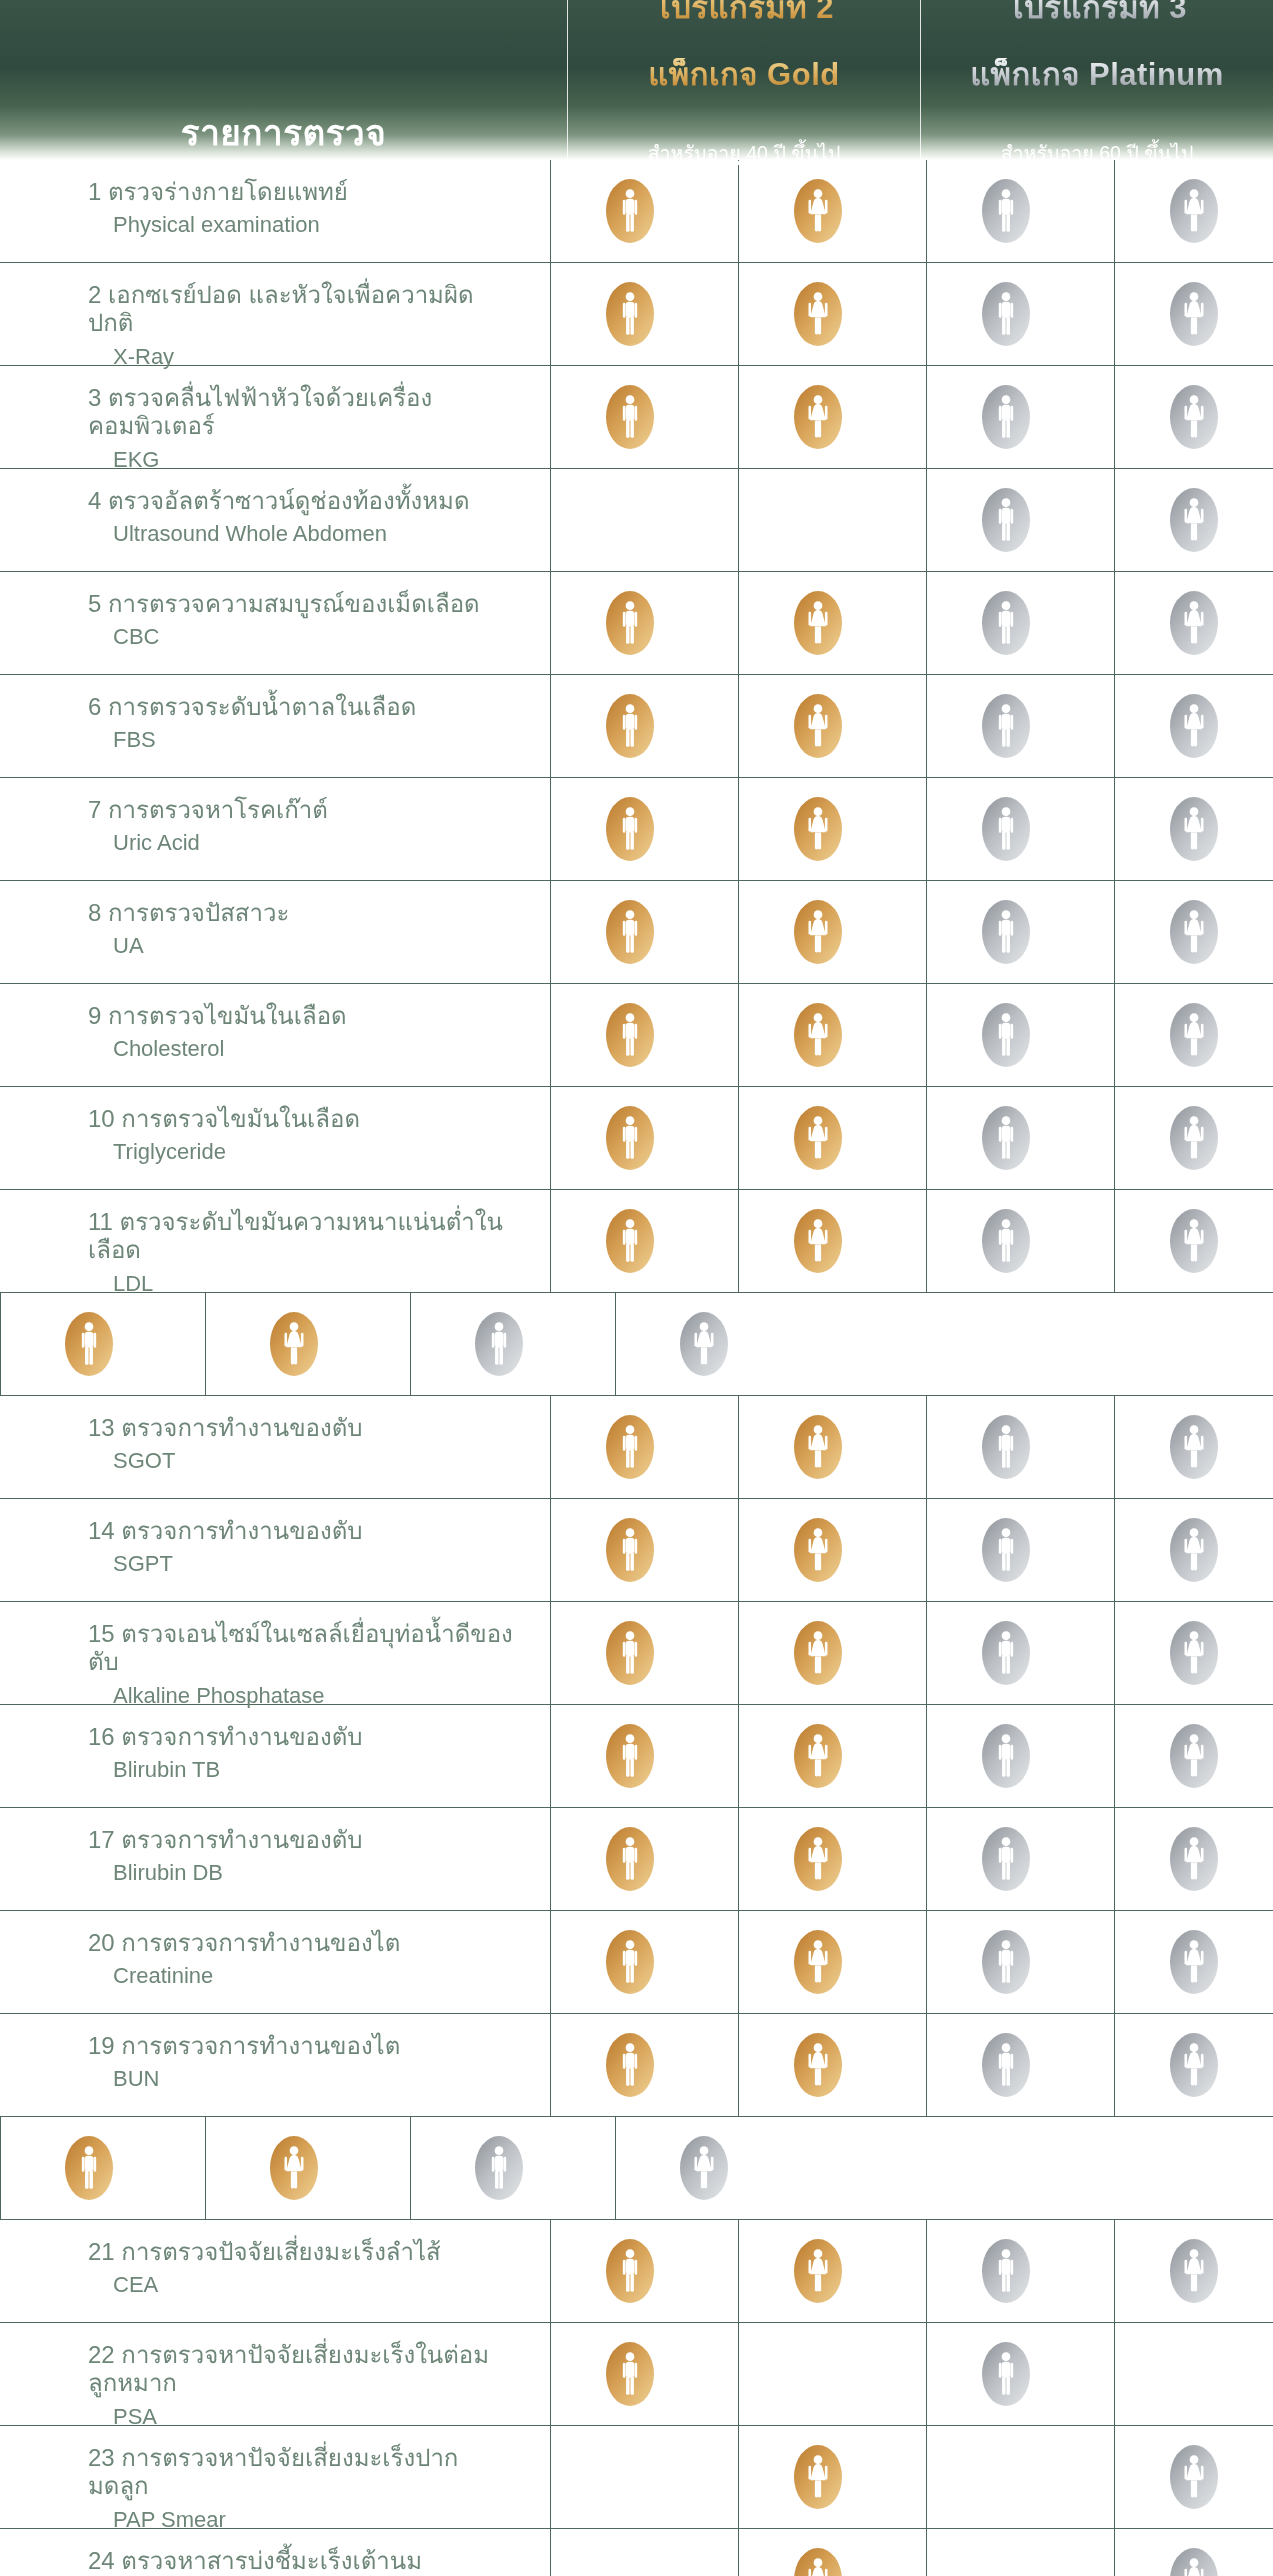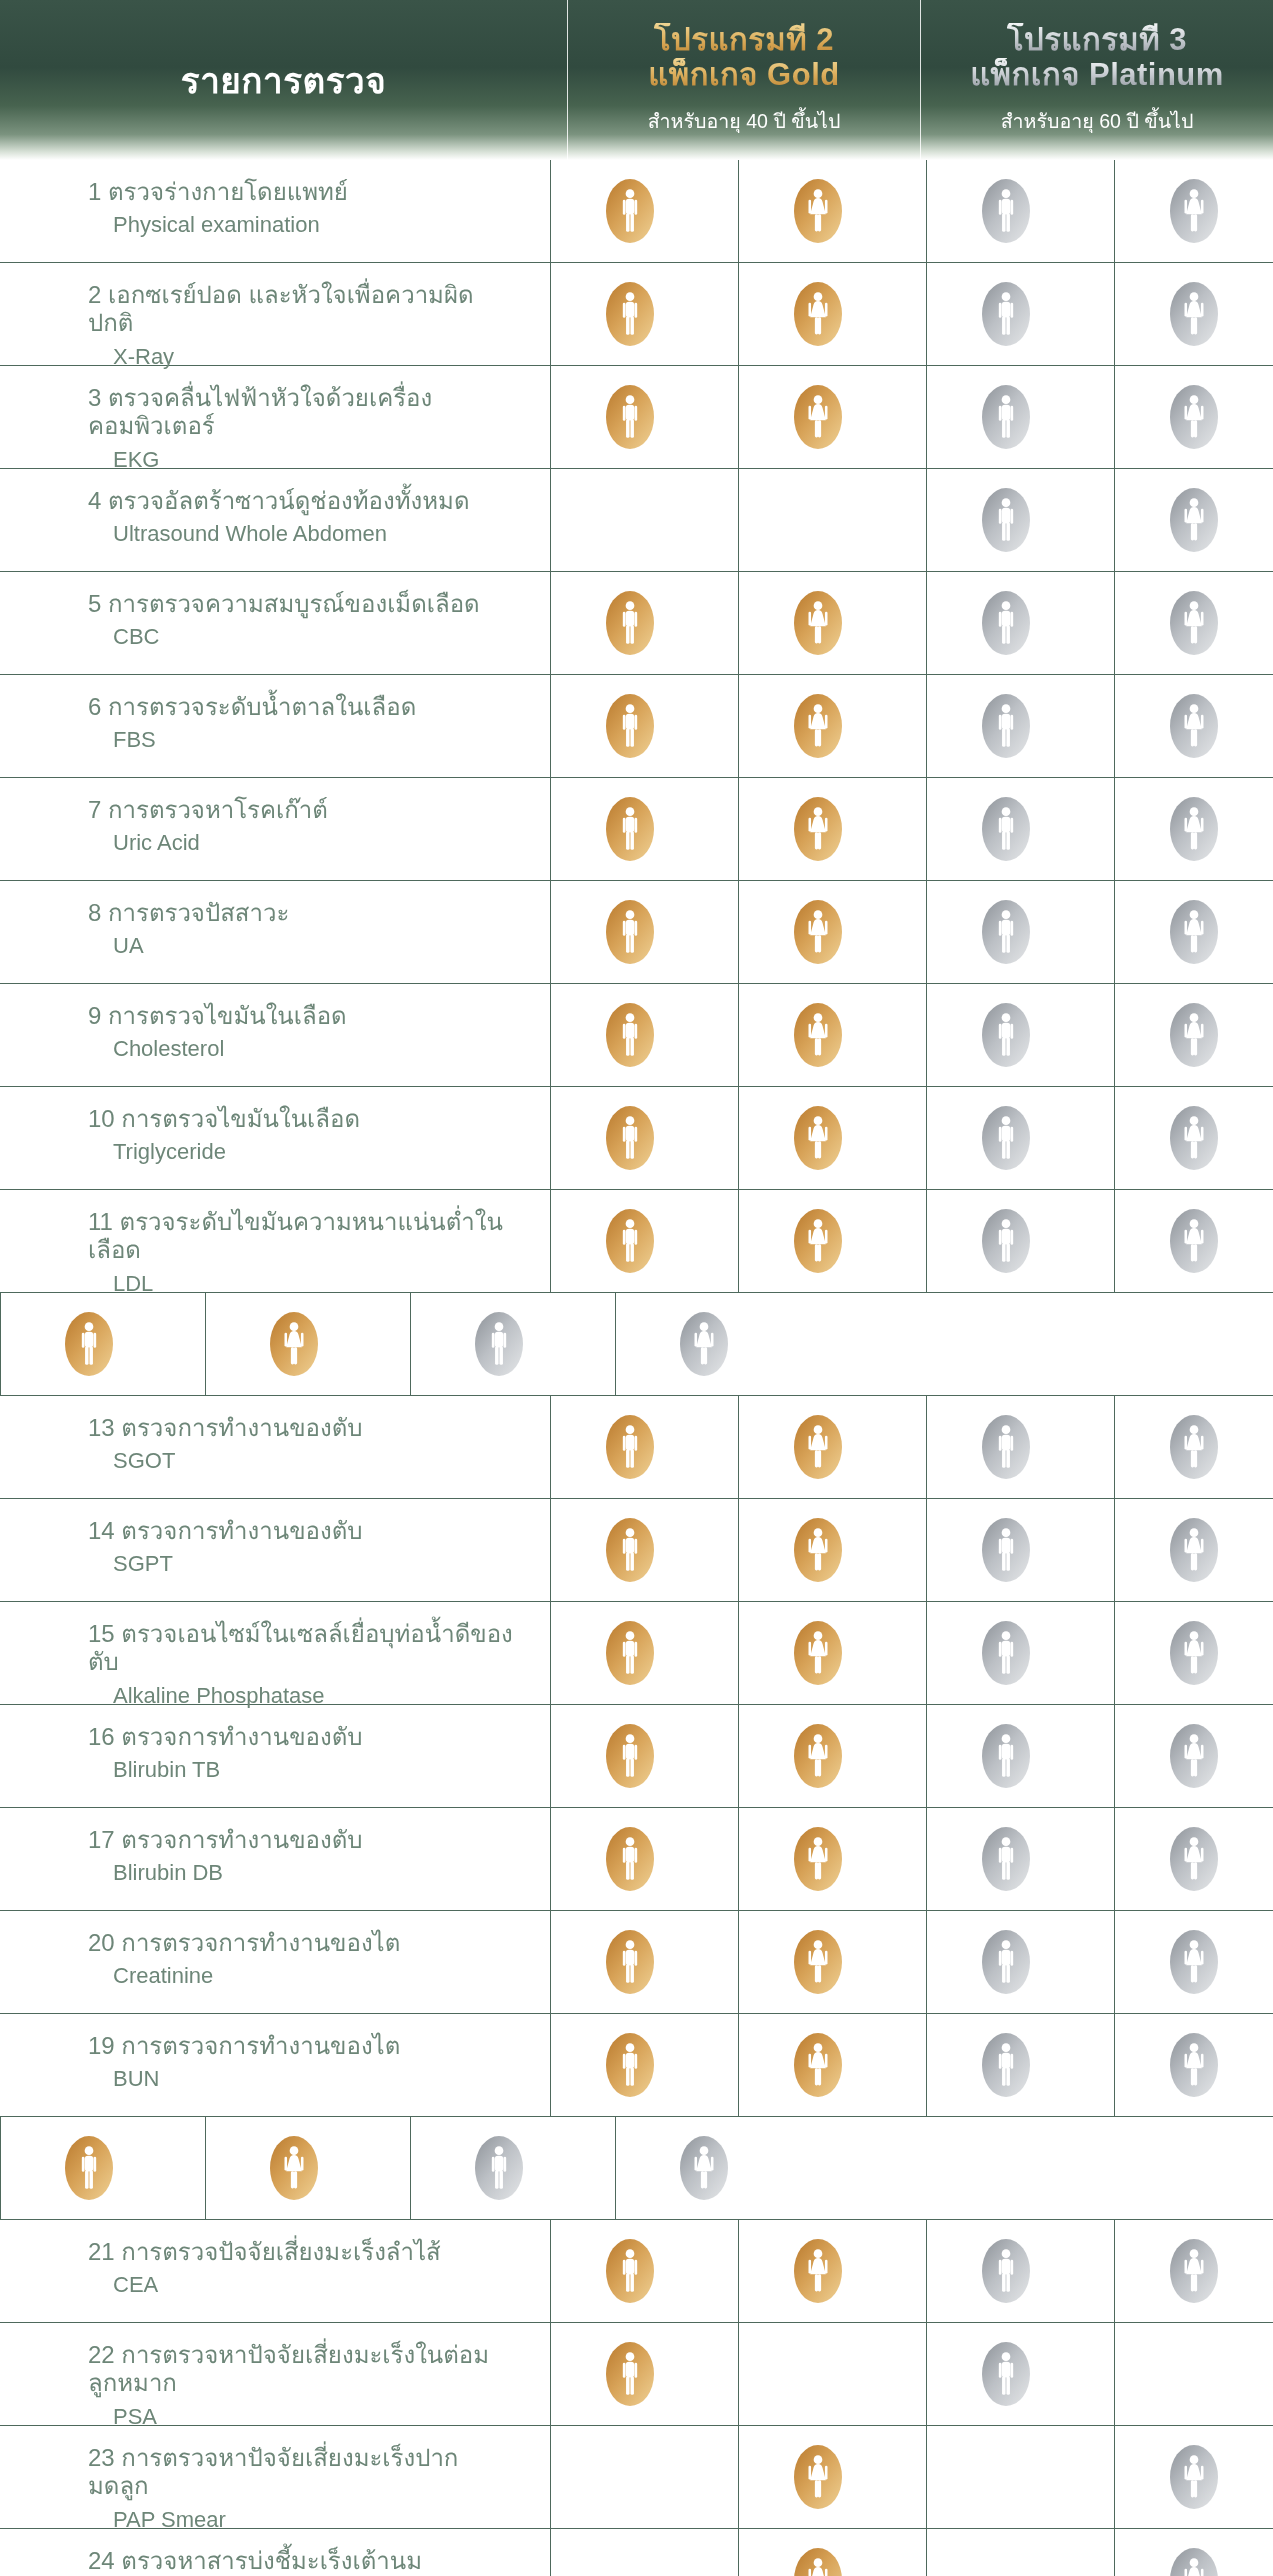--- a/index.html
+++ b/index.html
@@ -9,22 +9,22 @@
     background:#ffffff;
     font-family:"Liberation Sans","DejaVu Sans",sans-serif;
     overflow:hidden;
   }
   
   .thead{
     display:flex;height:160px;
     background:linear-gradient(180deg,#3a5448 0%,#314a3f 42%,#47634f 66%,#7b937f 84%,#d9e2d8 95%,#ffffff 100%);
   }
   .hcol{position:relative;display:flex;flex-direction:column;align-items:center;justify-content:center;box-sizing:border-box;}
-  .hcol.name{width:567px;}
-  .hcol.prog{width:353px;border-left:1.5px solid rgba(255,255,255,.85);}
+  .hcol.name{width:567px;justify-content:flex-end;}
+  .hcol.prog{width:353px;border-left:1.5px solid rgba(255,255,255,.85);gap:32px;}
   .htitle{font-size:35px;font-weight:bold;color:#ffffff;letter-spacing:0.5px;}
   .ptitle{font-size:31px;font-weight:bold;line-height:1.12;letter-spacing:0.5px;}
   .grad-gold{background:linear-gradient(180deg,#f0d694 0%,#dcae5c 48%,#b9802f 100%);-webkit-background-clip:text;background-clip:text;color:transparent;}
   .grad-plat{background:linear-gradient(180deg,#f5f7f8 0%,#c6cbd0 48%,#8d939b 100%);-webkit-background-clip:text;background-clip:text;color:transparent;}
   .psub{font-size:19.6px;color:#ffffff;margin-top:13px;}
   
   .trow{display:flex;height:103px;border-bottom:1.5px solid #4e695c;box-sizing:border-box;gap:28px;}
   .tname{width:567px;box-sizing:border-box;padding:17.5px 5.2px 0 88px;color:#6d8678;}
   .tname .thai{font-size:24px;line-height:1.2;}
   .tname .eng{font-size:22px;margin-top:6.2px;padding-left:25px;}

